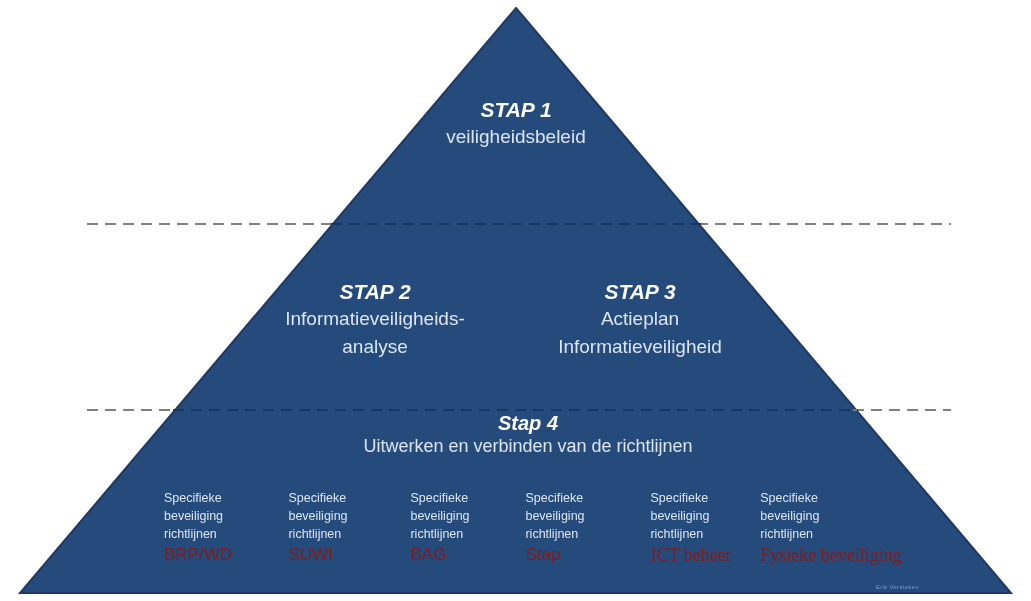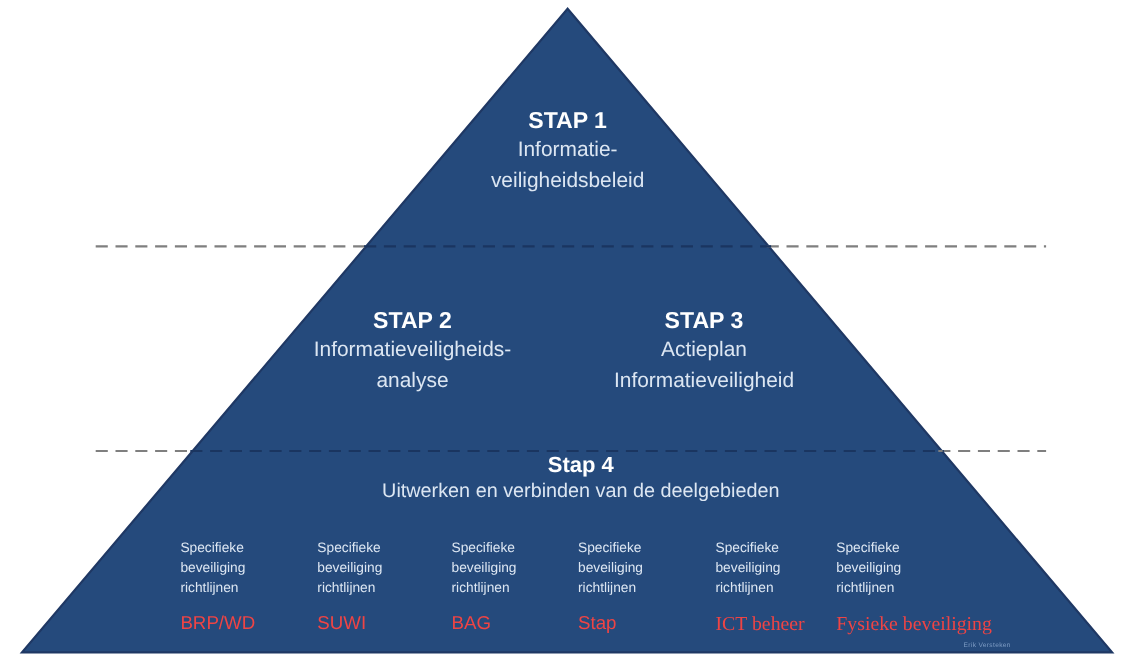--- a/index.html
+++ b/index.html
@@ -5,27 +5,27 @@
   html,body{margin:0;padding:0;background:#ffffff;}
   #canvas{
     position:relative;width:1031px;height:601px;overflow:hidden;background:#ffffff;
     font-family:"Liberation Sans", sans-serif;
   }
   svg.layer{position:absolute;left:0;top:0;width:1031px;height:601px;}
   .pyramid{fill:#254A7C;stroke:#1F3864;stroke-width:2;}
   .dash-outer{stroke:#7F7F7F;stroke-width:2;stroke-dasharray:11 7;}
   .dash-inner{stroke:#1A3560;stroke-width:2;stroke-dasharray:11 7;}
   .level{position:absolute;text-align:center;transform:translateX(-50%);white-space:nowrap;}
-  .level .heading{font-size:21px;font-weight:bold;color:#FFFFFF;line-height:26px;}
+  .level .heading{font-size:21px;font-weight:bold;color:#FFFFFF;line-height:26px;font-style:italic;}
   .level .line{font-size:19px;color:#DCE6F2;line-height:28px;}
   .level4 .heading{font-size:20px;line-height:23px;}
   .level4 .subtitle{font-size:18px;color:#DCE6F2;line-height:22px;}
   .domain{position:absolute;top:489px;text-align:left;transform:translateX(-50%);white-space:nowrap;}
   .domain .dl{font-size:12.5px;color:#DCE6F2;line-height:18px;}
-  .domain .dn{font-size:17px;color:#ef4444;margin-top:14px;line-height:20px;}
+  .domain .dn{font-size:17px;color:#7f1d1d;margin-top:2px;line-height:20px;}
   .domain.big .dn{font-size:18px;font-family:Liberation Serif, serif;}
   .credit{position:absolute;left:876px;top:584px;font-size:6px;color:#7E9CC4;letter-spacing:.3px;}
 </style>
 </head>
 <body>
 
 <div id="canvas">
 
   <svg class="layer" viewBox="0 0 1031 601" aria-hidden="true">
     <polygon class="pyramid" points="516,8 1011,593 20,593"></polygon>
@@ -34,39 +34,38 @@
     <line class="dash-outer" x1="697" y1="224" x2="951" y2="224"></line>
     <line class="dash-inner" x1="331" y1="224" x2="701" y2="224"></line>
 
     <line class="dash-outer" x1="87" y1="410" x2="178" y2="410"></line>
     <line class="dash-outer" x1="853" y1="410" x2="951" y2="410"></line>
     <line class="dash-inner" x1="173" y1="410" x2="858" y2="410"></line>
   </svg>
 
   <div class="level" style="left:516px;top:97px;">
     <div class="heading">STAP 1</div>
-    <div class="line">Informatie-</div>
     <div class="line">veiligheidsbeleid</div>
   </div>
 
   <div class="level" style="left:375px;top:279px;">
     <div class="heading">STAP 2</div>
     <div class="line">Informatieveiligheids-</div>
     <div class="line">analyse</div>
   </div>
 
   <div class="level" style="left:640px;top:279px;">
     <div class="heading">STAP 3</div>
     <div class="line">Actieplan</div>
     <div class="line">Informatieveiligheid</div>
   </div>
 
   <div class="level level4" style="left:528px;top:412px;">
     <div class="heading">Stap 4</div>
-    <div class="subtitle">Uitwerken en verbinden van de deelgebieden</div>
+    <div class="subtitle">Uitwerken en verbinden van de richtlijnen</div>
   </div>
 
   <div class="domain" style="left:198px;">
     <div class="dl">Specifieke</div>
     <div class="dl">beveiliging</div>
     <div class="dl">richtlijnen</div>
     <div class="dn">BRP/WD</div>
   </div>
 
   <div class="domain" style="left:318px;">

